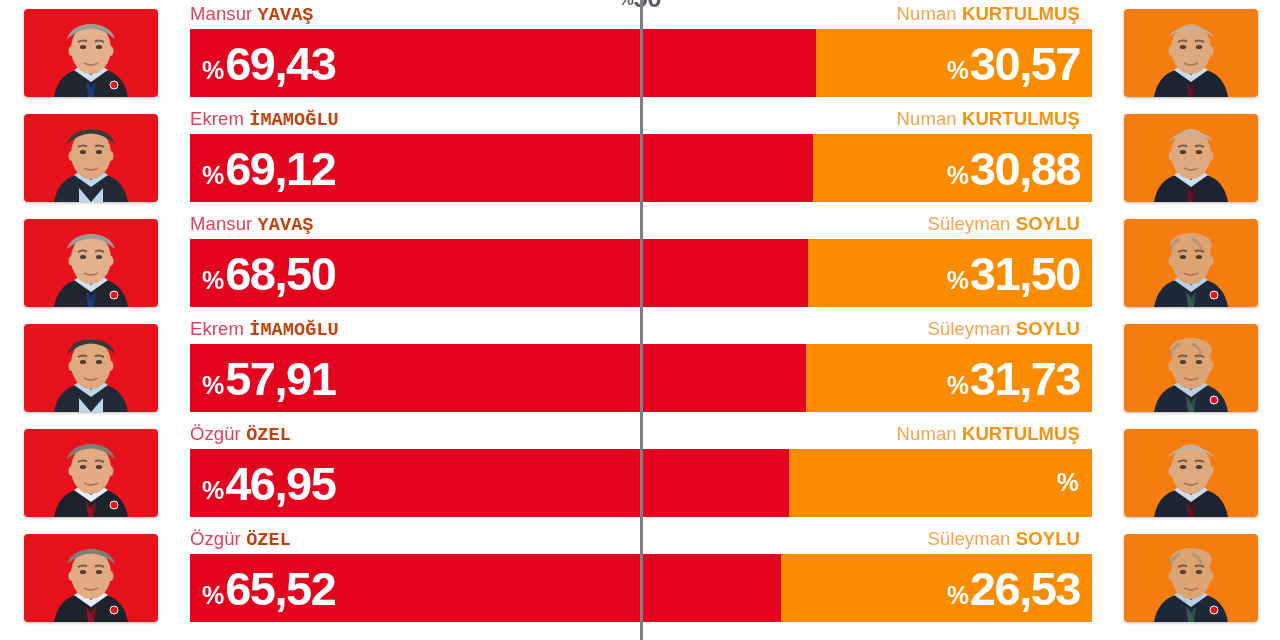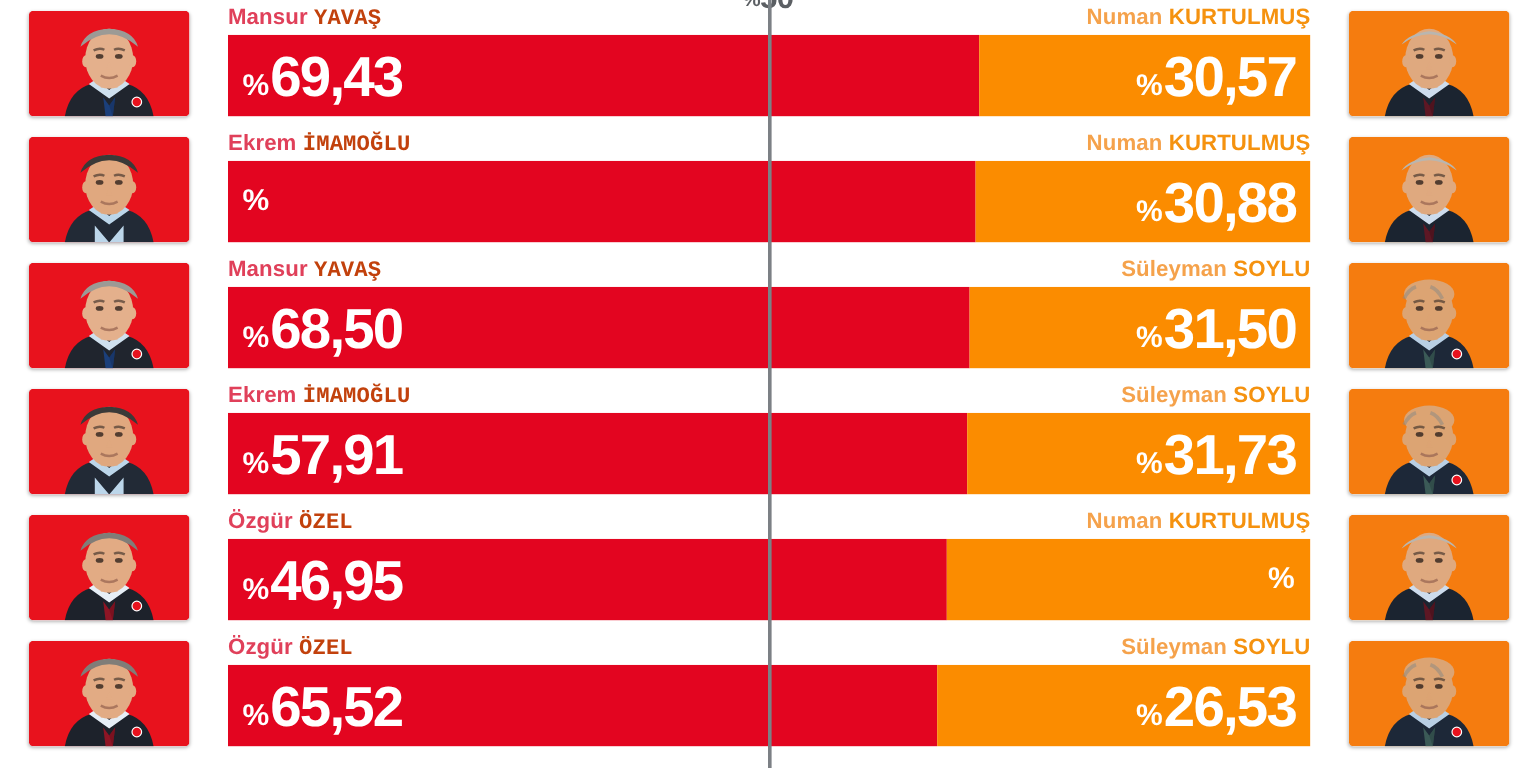--- a/index.html
+++ b/index.html
@@ -63,22 +63,22 @@
     width:902px; height:25px;
   }
   .name{
     position:absolute;
     top:0;
     font-size:18.5px;
     white-space:nowrap;
     letter-spacing:0.1px;
   }
   .name.l{ left:0; color:#e0405a; }
-  .name.r{ right:0; color:#f5a24b; }
-  .name .first{ font-weight:700; }
+  .name.r{ right:12px; color:#f5a24b; }
+  .name .first{ font-weight:400; }
   .name .last{ font-weight:bold; }
   .name.l .last{ color:#c2410c;font-family:Liberation Mono, monospace; }
   .name.r .last{ color:#f5920f; }
 
   .bar{
     position:absolute;
     left:190px; top:29px;
     width:902px; height:68px;
     display:flex;
     overflow:hidden;
@@ -240,20 +240,21 @@
       <div class="name r">
         <span class="first">Numan</span>
         <span class="last">KURTULMUŞ</span>
       </div>
     </div>
 
     <div class="bar">
       <div class="seg left" style="width:69.12%">
         <span class="value">
               <span class="sym">%</span>
+              <span>69,12</span>
             </span>
       </div>
       <div class="seg right" style="width:30.88%">
         <span class="value">
               <span class="sym">%</span>
               <span>30,88</span>
             </span>
       </div>
     </div>
   </div>

